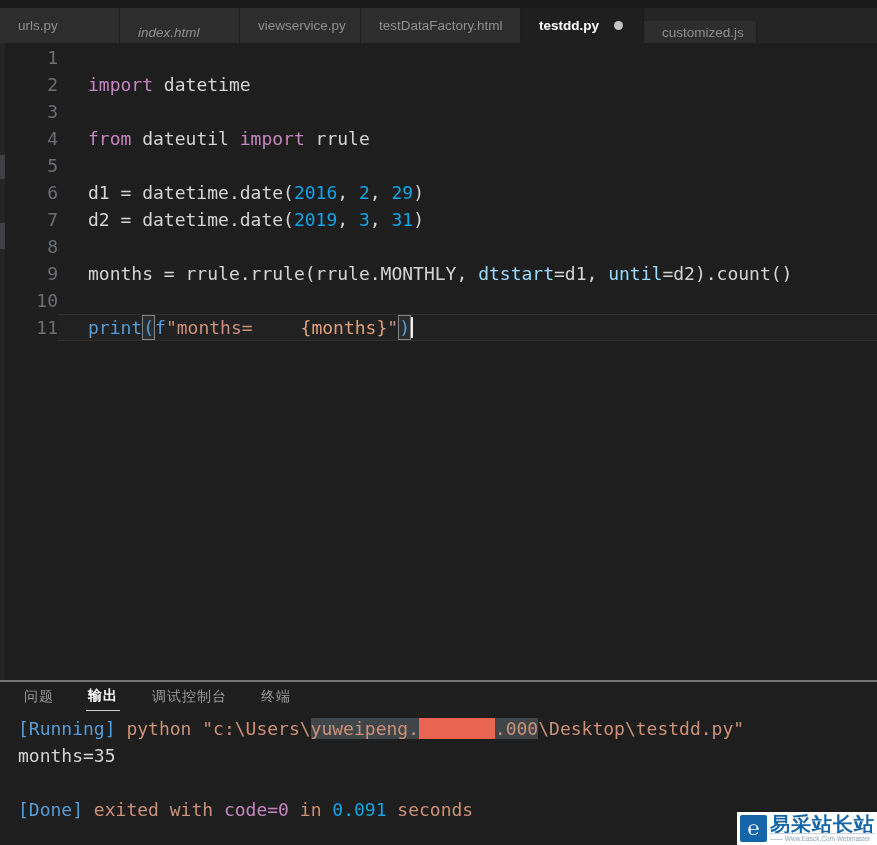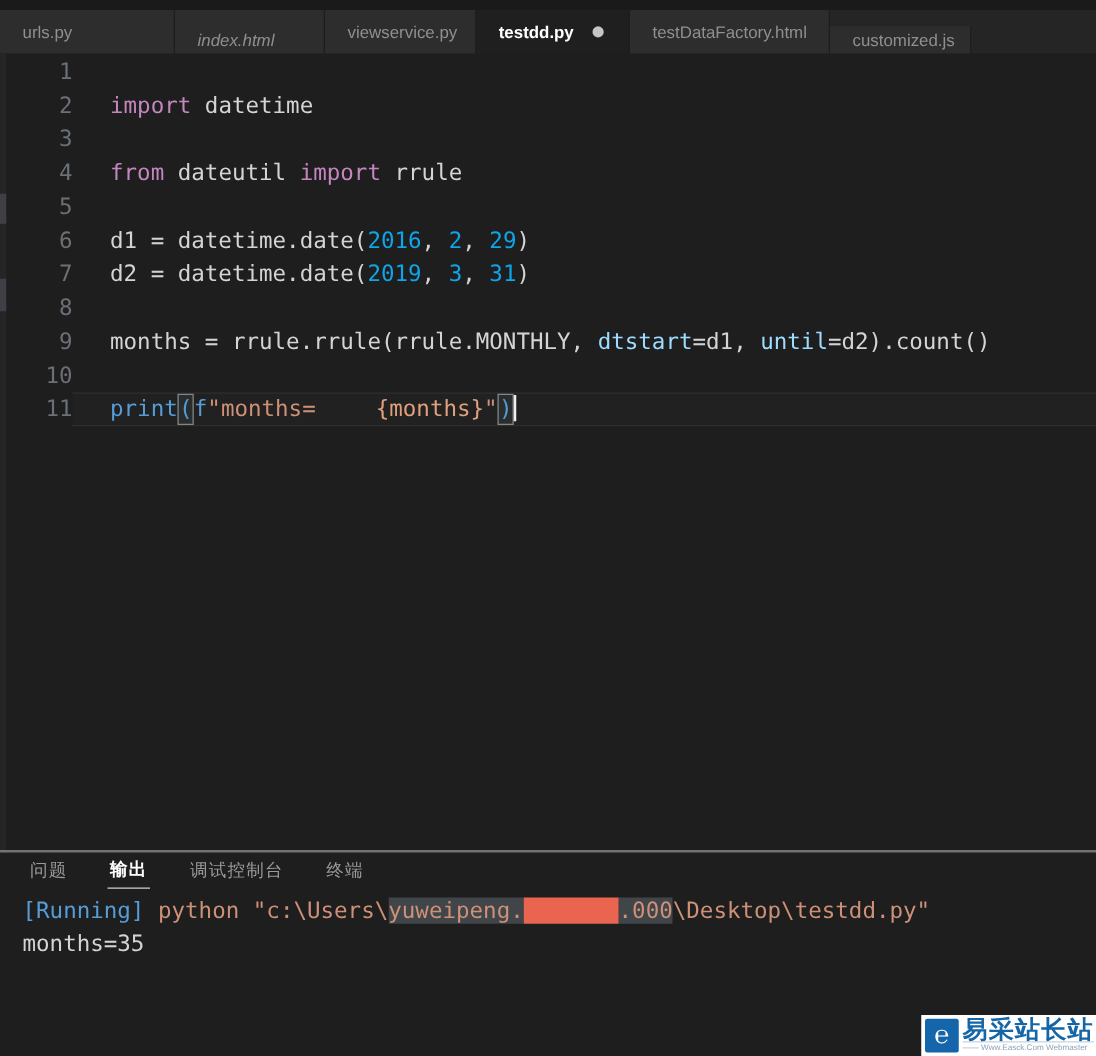--- a/index.html
+++ b/index.html
@@ -67,35 +67,35 @@
     border-top: 1px solid #c7d3de; padding-top: 1px; }
 </style>
 </head>
 <body>
 
 <div class="window">
 
   <div class="titlebar-strip"></div>
 
   <div class="tabbar" id="tabbar">
-      <div class="tab" style="width: 140px;">
+      <div class="tab" style="width: 120px;">
         <span class="tab-label">urls.py</span>
       </div>
       <div class="tab italic" style="width: 120px;">
         <span class="tab-label">index.html</span>
       </div>
       <div class="tab" style="width: 121px;">
         <span class="tab-label">viewservice.py</span>
       </div>
+      <div class="tab" style="width: 160px;">
+        <span class="tab-label">testDataFactory.html</span>
+      </div>
       <div class="tab active" style="width: 123px;">
         <span class="tab-label">testdd.py</span>
         <span class="tab-dot"></span>
-      </div>
-      <div class="tab" style="width: 160px;">
-        <span class="tab-label">testDataFactory.html</span>
       </div>
       <div class="tab" style="width: 113px; margin-top: 13px;">
         <span class="tab-label">customized.js</span>
       </div>
     </div>
 
   <div class="editor">
     <div class="code-area" id="code-area">
         <div class="code-row"><div class="gutter">1</div><div class="line-content"></div></div>
         <div class="code-row"><div class="gutter">2</div><div class="line-content"><span class="tk kw">import</span><span class="tk pl"> datetime</span></div></div>
@@ -119,20 +119,21 @@
     <div class="panel-tabs" id="panel-tabs">
         <div class="panel-tab">问题</div>
         <div class="panel-tab active">输出</div>
         <div class="panel-tab">调试控制台</div>
         <div class="panel-tab">终端</div>
       </div>
     <div class="output-area" id="output-area">
         <div class="output-line"><span class="tk blue">[Running] </span><span class="tk str">python "c:\Users\</span><span class="tk str sel">yuweipeng.</span><span class="tk redact sel">       </span><span class="tk str sel">.000</span><span class="tk str">\Desktop\testdd.py"</span></div>
         <div class="output-line"><span class="tk pl">months=35</span></div>
         <div class="output-line"></div>
+        <div class="output-line"><span class="tk blue">[Done]</span><span class="tk str"> exited with </span><span class="tk kw">code=0</span><span class="tk str"> in </span><span class="tk num">0.091</span><span class="tk str"> seconds</span></div>
       </div>
   </div>
 
   <div class="watermark">
     <div class="wm-logo">℮</div>
     <div class="wm-text">
       <div class="wm-title">易采站长站</div>
       <div class="wm-sub">—— Www.Easck.Com Webmaster</div>
     </div>
   </div>

